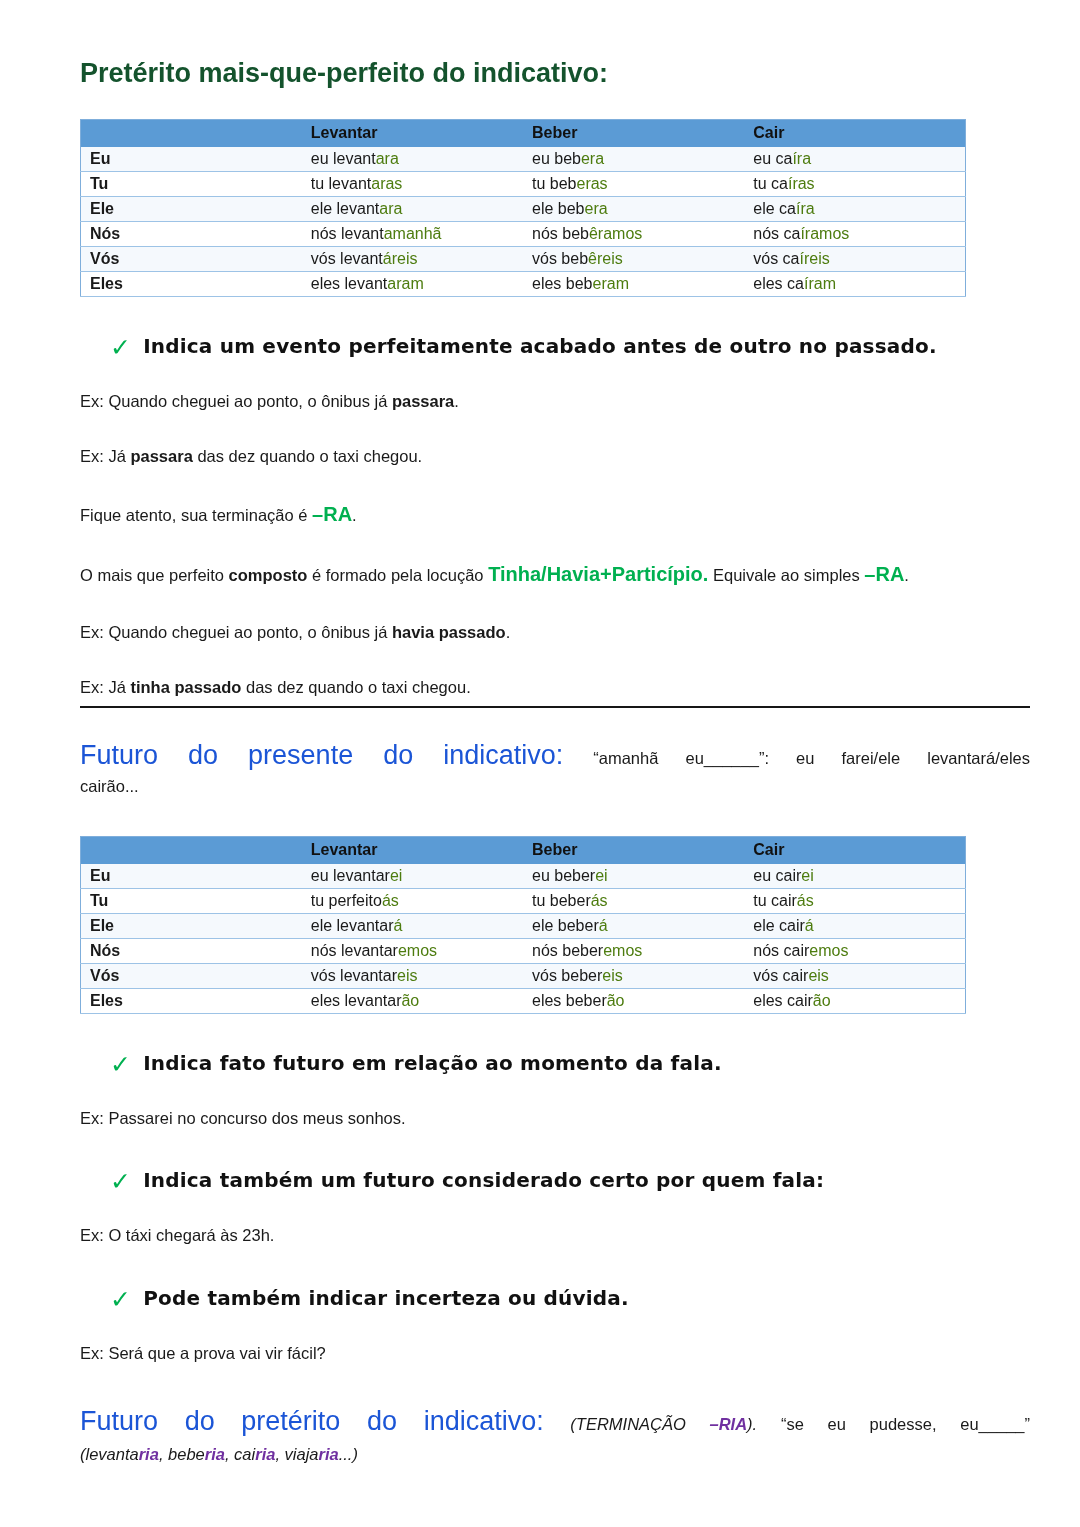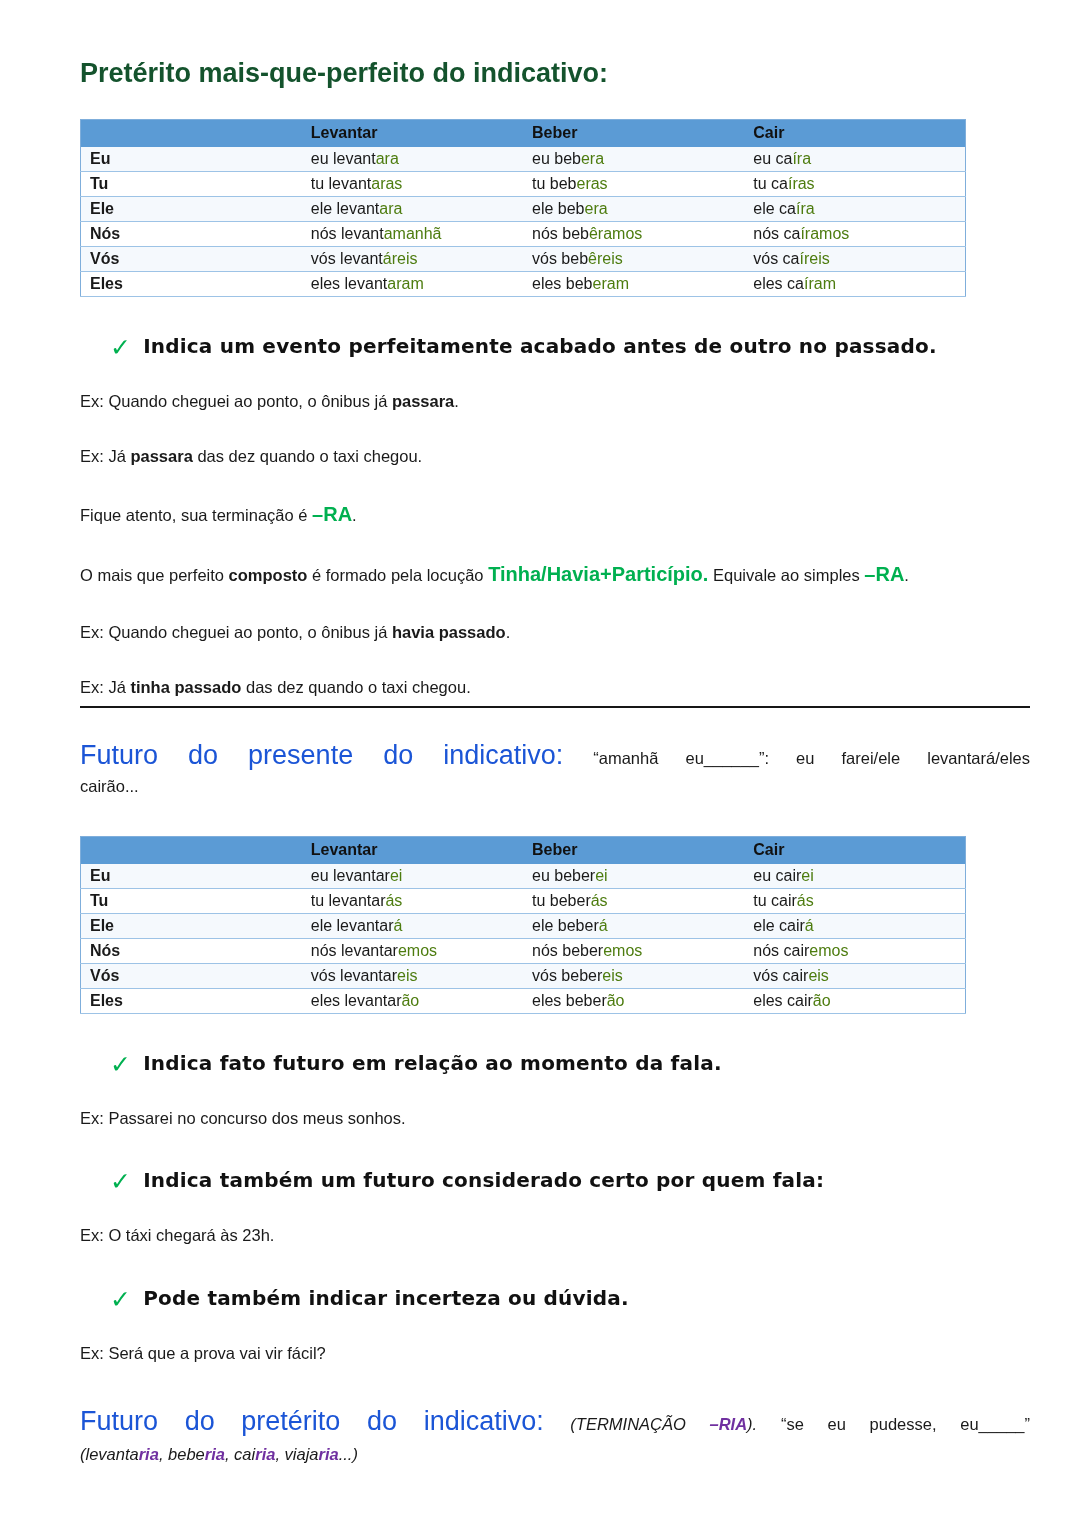--- a/index.html
+++ b/index.html
@@ -121,21 +121,21 @@
       </thead>
       <tbody>
         <tr>
           <td class="pron">Eu</td>
           <td><span>eu levantar</span><span class="end">ei</span></td>
           <td><span>eu beber</span><span class="end">ei</span></td>
           <td><span>eu cair</span><span class="end">ei</span></td>
         </tr>
         <tr>
           <td class="pron">Tu</td>
-          <td><span>tu levantar</span><span class="end">ás</span></td>
+          <td><span>tu perfeito</span><span class="end">ás</span></td>
           <td><span>tu beber</span><span class="end">ás</span></td>
           <td><span>tu cair</span><span class="end">ás</span></td>
         </tr>
         <tr>
           <td class="pron">Ele</td>
           <td><span>ele levantar</span><span class="end">á</span></td>
           <td><span>ele beber</span><span class="end">á</span></td>
           <td><span>ele cair</span><span class="end">á</span></td>
         </tr>
         <tr>

